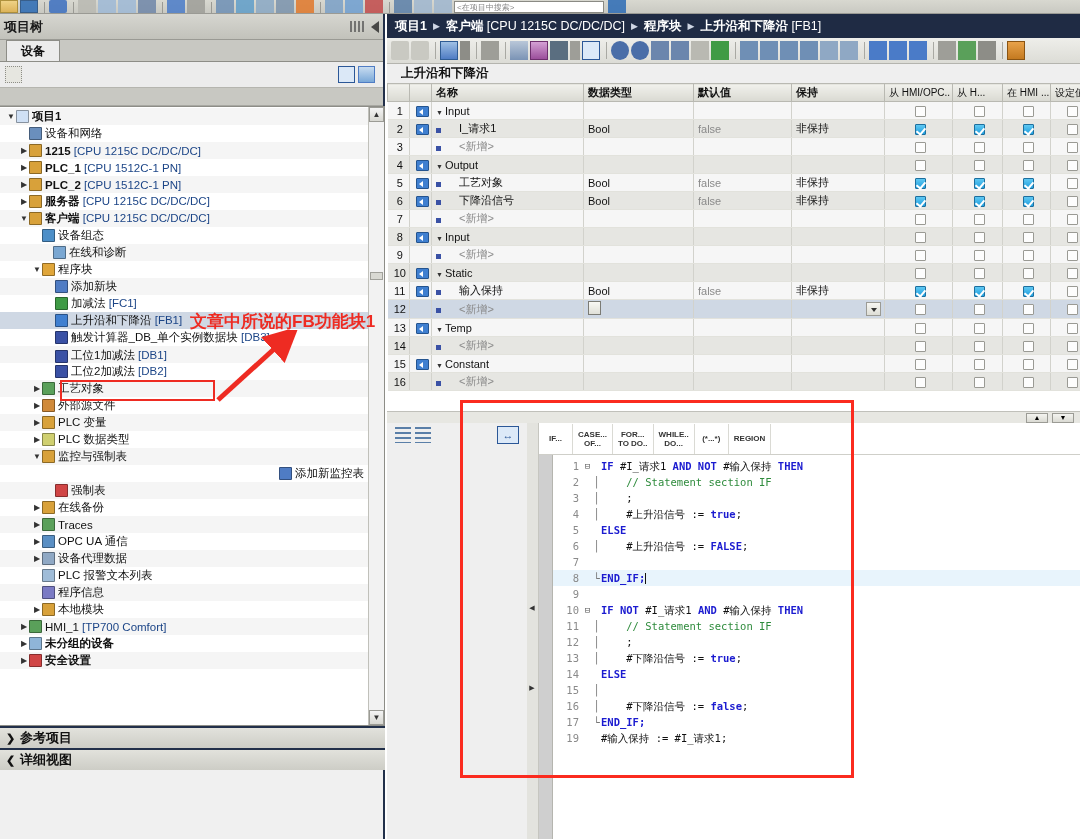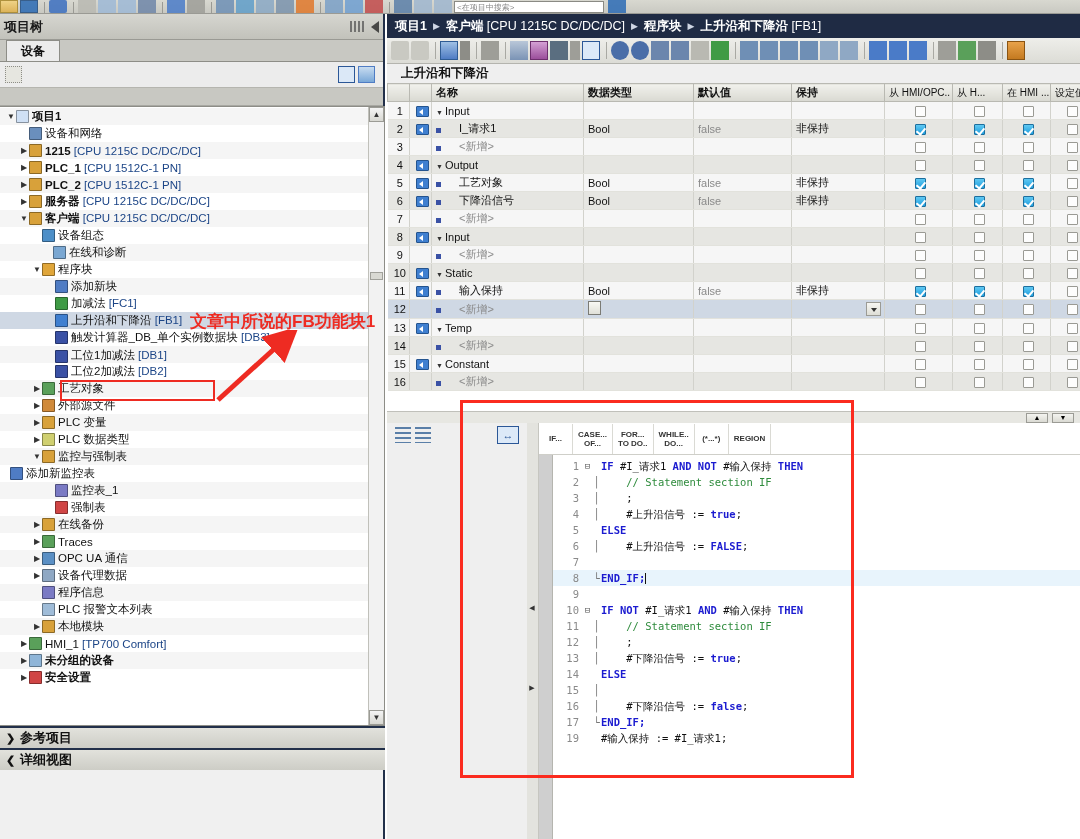--- a/index.html
+++ b/index.html
@@ -386,32 +386,27 @@
         <div class="trow" style="padding-left: 32px;">
           <span class="tw">▶</span>
           <span class="ticon-sq" style="background: rgb(207, 207, 112); border: 1px solid rgba(0, 0, 0, 0.35);"></span>
           <span class="tlabel"><span>PLC 数据类型</span></span>
         </div>
         <div class="trow" style="padding-left: 32px;">
           <span class="tw">▼</span>
           <span class="ticon-sq" style="background: rgb(216, 161, 58); border: 1px solid rgba(0, 0, 0, 0.35);"></span>
           <span class="tlabel"><span>监控与强制表</span></span>
         </div>
-        <div class="trow" style="">
+        <div class="trow" style=" justify-content: flex-end;">
           <span class="tw"></span>
           <span class="ticon-sq" style="background: rgb(79, 124, 196); border: 1px solid rgba(0, 0, 0, 0.35);"></span>
           <span class="tlabel"><span>添加新监控表</span></span>
         </div>
         <div class="trow" style="padding-left: 45px;">
           <span class="tw"></span>
-          <span class="ticon-sq" style="background: rgb(122, 122, 196); border: 1px solid rgba(0, 0, 0, 0.35);"></span>
-          <span class="tlabel"><span>监控表_1</span></span>
-        </div>
-        <div class="trow" style="padding-left: 45px;">
-          <span class="tw"></span>
           <span class="ticon-sq" style="background: rgb(208, 69, 69); border: 1px solid rgba(0, 0, 0, 0.35);"></span>
           <span class="tlabel"><span>强制表</span></span>
         </div>
         <div class="trow" style="padding-left: 32px;">
           <span class="tw">▶</span>
           <span class="ticon-sq" style="background: rgb(216, 161, 58); border: 1px solid rgba(0, 0, 0, 0.35);"></span>
           <span class="tlabel"><span>在线备份</span></span>
         </div>
         <div class="trow" style="padding-left: 32px;">
           <span class="tw">▶</span>
@@ -423,27 +418,27 @@
           <span class="ticon-sq" style="background: rgb(90, 143, 196); border: 1px solid rgba(0, 0, 0, 0.35);"></span>
           <span class="tlabel"><span>OPC UA 通信</span></span>
         </div>
         <div class="trow" style="padding-left: 32px;">
           <span class="tw">▶</span>
           <span class="ticon-sq" style="background: rgb(143, 168, 196); border: 1px solid rgba(0, 0, 0, 0.35);"></span>
           <span class="tlabel"><span>设备代理数据</span></span>
         </div>
         <div class="trow" style="padding-left: 32px;">
           <span class="tw"></span>
+          <span class="ticon-sq" style="background: rgb(159, 188, 216); border: 1px solid rgba(0, 0, 0, 0.35);"></span>
+          <span class="tlabel"><span>PLC 报警文本列表</span></span>
+        </div>
+        <div class="trow" style="padding-left: 32px;">
+          <span class="tw"></span>
           <span class="ticon-sq" style="background: rgb(122, 122, 196); border: 1px solid rgba(0, 0, 0, 0.35);"></span>
           <span class="tlabel"><span>程序信息</span></span>
-        </div>
-        <div class="trow" style="padding-left: 32px;">
-          <span class="tw"></span>
-          <span class="ticon-sq" style="background: rgb(159, 188, 216); border: 1px solid rgba(0, 0, 0, 0.35);"></span>
-          <span class="tlabel"><span>PLC 报警文本列表</span></span>
         </div>
         <div class="trow" style="padding-left: 32px;">
           <span class="tw">▶</span>
           <span class="ticon-sq" style="background: rgb(216, 161, 58); border: 1px solid rgba(0, 0, 0, 0.35);"></span>
           <span class="tlabel"><span>本地模块</span></span>
         </div>
         <div class="trow" style="padding-left: 19px;">
           <span class="tw">▶</span>
           <span class="ticon-sq" style="background: rgb(90, 160, 90); border: 1px solid rgba(0, 0, 0, 0.35);"></span>
           <span class="tlabel"><span>HMI_1</span><span class="dim"> [TP700 Comfort]</span></span>

